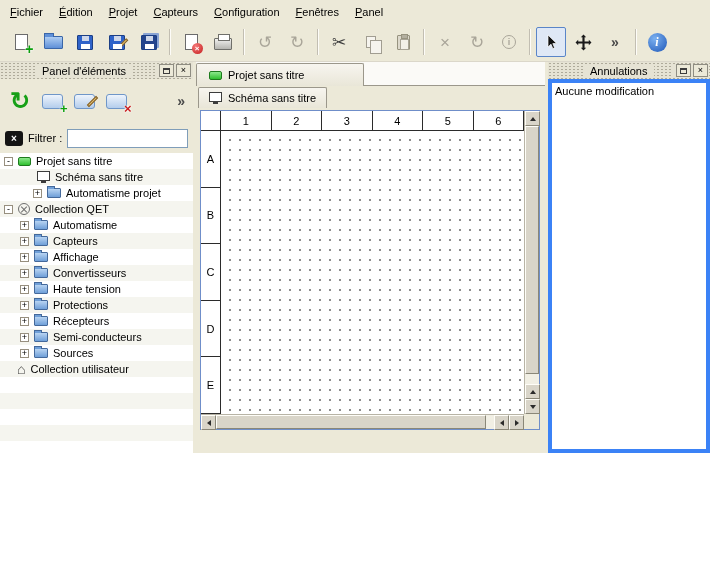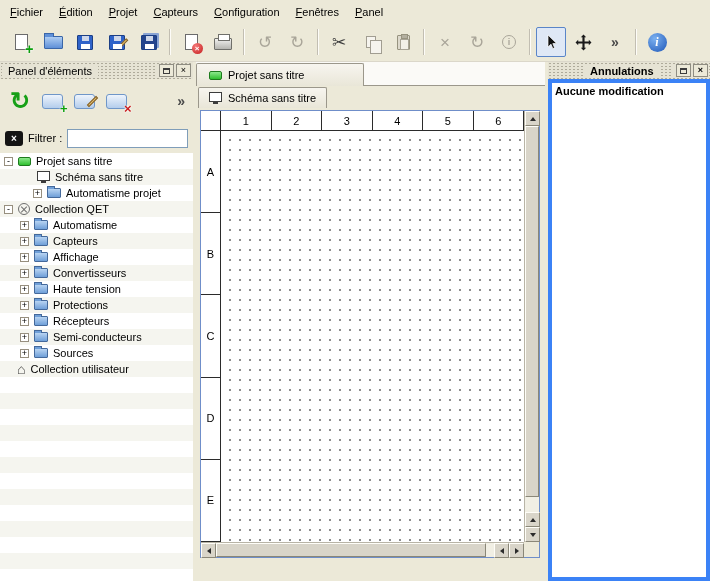--- a/index.html
+++ b/index.html
@@ -1,18 +1,18 @@
 <!DOCTYPE html>
 <html><head>
 <meta charset="utf-8">
 <style>
   * { box-sizing: border-box; margin: 0; padding: 0; }
   html,body { width:710px; height:581px; }
   body { font-family:"Liberation Sans", sans-serif; font-size:11px; color:#000; }
-  .app { position:relative; width:710px; height:581px; background:#ece9d8; overflow:hidden; }
+  .app { position:relative; width:710px; height:453px; background:#ece9d8; overflow:hidden; }
 
   
   .menubar { position:absolute; top:0; left:0; right:0; height:23px; display:flex; align-items:center; padding-left:2px; }
   .menu-item { display:inline-block; padding:4px 8px; cursor:default; }
   .menu-item::first-letter { text-decoration:underline; }
 
   
   .toolbar { position:absolute; top:23px; left:0; right:0; height:39px; display:flex; align-items:center; padding:0 5px; border-bottom:1px solid #dbd7ca; }
   .tb-btn { width:30px; height:30px; flex:none; display:flex; align-items:center; justify-content:center; margin:0 1px; border:1px solid transparent; border-radius:2px; position:relative; }
   .tb-btn.active { background:#dfe8f6; border-color:#5a85c8; }
@@ -43,21 +43,21 @@
   .ic-copy::after { content:""; position:absolute; left:3px; top:3px; width:10px; height:12px; background:#f6f4ee; border:1px solid #a19d91; }
   .ic-paste { position:relative; width:13px; height:15px; background:#ddd9cc; border:1px solid #97937f; border-radius:1px; }
   .ic-paste::before { content:""; position:absolute; top:-2px; left:3px; width:5px; height:3px; background:#b3af9f; border:1px solid #97937f; }
   .ic-paste::after { content:""; position:absolute; top:3px; left:2px; width:7px; height:9px; background:#f2f0e8; border:1px solid #a8a496; }
 
   .ic-infocircle { width:14px; height:14px; border-radius:50%; border:1px solid #a9a599; color:#a9a599; font-weight:bold; font-size:9px; display:flex; align-items:center; justify-content:center; }
   .ic-about { width:19px; height:19px; border-radius:50%; background:radial-gradient(circle at 35% 30%, #7cb1f0, #1e57b8); color:#fff; font:bold italic 12px "Liberation Serif", serif; display:flex; align-items:center; justify-content:center; }
 
   
   .dock-title { position:absolute; top:0; left:0; right:0; height:17px; display:flex; align-items:center; background-color:#e6e3d4; background-image:radial-gradient(#aeaa9a 0.8px, transparent 0.9px); background-size:4px 3px; padding:0 2px; }
-  .dock-title-label { background:#e6e3d4; padding:0 6px; white-space:nowrap; }
+  .dock-title-label { background:#e6e3d4; padding:0 6px; white-space:nowrap;margin-left:34px; }
   .dock-title-btns { margin-left:auto; display:flex; gap:2px; background:#e6e3d4; padding-left:4px; }
   .dock-btn { width:15px; height:13px; border:1px solid #8f8d82; background:#ece9d8; display:flex; align-items:center; justify-content:center; font-size:9px; line-height:1; }
   .float-glyph { display:block; width:7px; height:6px; border:1px solid #3c3c3c; border-top-width:2px; }
 
   
   .left-dock { position:absolute; top:62px; left:0; width:193px; bottom:0; background:#ece9d8; }
   .panel-toolbar { position:absolute; top:17px; left:0; right:0; height:44px; display:flex; align-items:center; padding:0 4px; }
   .pt-btn { width:32px; height:32px; flex:none; display:flex; align-items:center; justify-content:center; position:relative; }
   .glyph.refresh { font-size:24px; font-weight:bold; color:#17a017; }
   .el-box { position:relative; width:21px; height:15px; background:linear-gradient(#eef4fc,#b4cdec); border:1px solid #6f96c8; border-radius:3px; }
@@ -112,21 +112,21 @@
   .v-thumb { position:absolute; top:0; left:0; right:0; height:96%; background:#d9d5c9; border:1px solid; border-color:#fffef8 #8a8778 #8a8778 #fffef8; }
   .h-track { flex:1; position:relative; }
   .h-thumb { position:absolute; top:0; bottom:0; left:0; width:97%; background:#d9d5c9; border:1px solid; border-color:#fffef8 #8a8778 #8a8778 #fffef8; }
   .tri-up { width:0; height:0; border-left:3px solid transparent; border-right:3px solid transparent; border-bottom:4px solid #2b2b2b; }
   .tri-down { width:0; height:0; border-left:3px solid transparent; border-right:3px solid transparent; border-top:4px solid #2b2b2b; }
   .tri-left { width:0; height:0; border-top:3px solid transparent; border-bottom:3px solid transparent; border-right:4px solid #2b2b2b; }
   .tri-right { width:0; height:0; border-top:3px solid transparent; border-bottom:3px solid transparent; border-left:4px solid #2b2b2b; }
   .sb-corner { grid-column:3; grid-row:3; background:#ece9d8; }
 
   
-  .right-dock { position:absolute; left:548px; right:0; top:62px; bottom:0; background:#ece9d8;font-weight:bold; }
+  .right-dock { position:absolute; left:548px; right:0; top:62px; bottom:0; background:#ece9d8; }
   .right-dock .dock-title-label { margin-left:34px; }
   .undo-list { position:absolute; top:17px; left:0; right:0; bottom:0; background:#fff; border:4px solid #3b82f6; padding:2px 3px; }
 
   
   .svg-icon { display:block; }
 </style>
 </head>
 <body>
 
 <div class="app">

